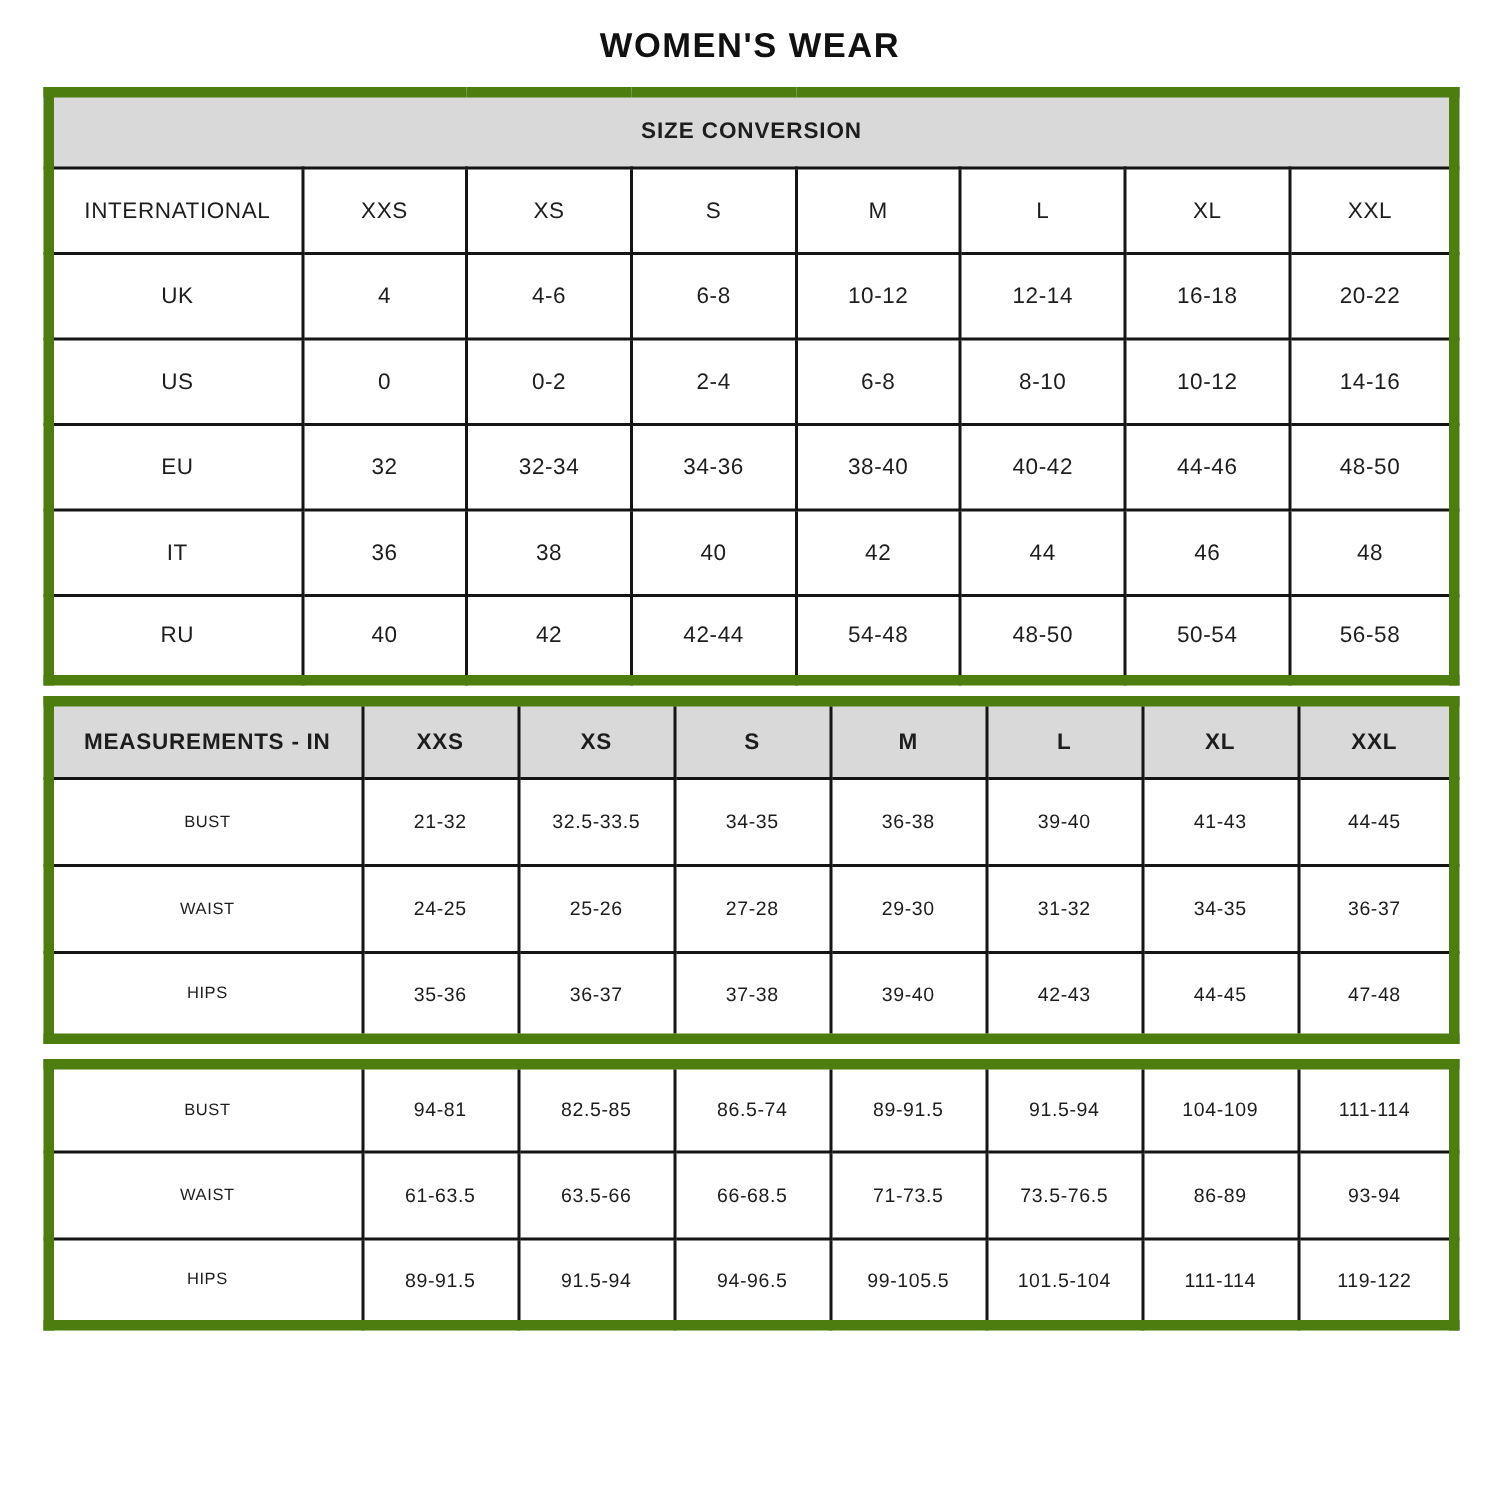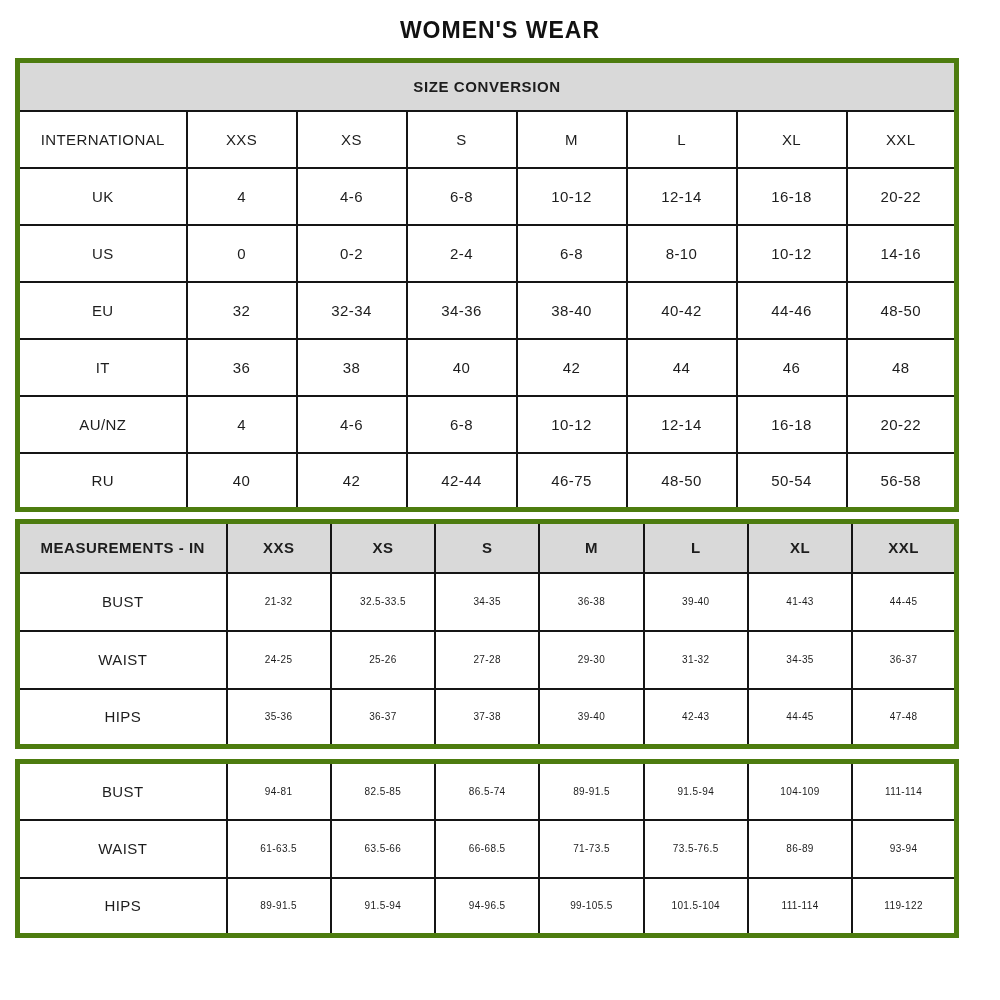--- a/index.html
+++ b/index.html
@@ -5,37 +5,37 @@
   * { margin: 0; padding: 0; box-sizing: border-box; }
   html, body {
     width: 1000px;
     background: #ffffff;
     font-family: "Liberation Sans", "DejaVu Sans", sans-serif;
     color: #1d1d1d;
   }
   .page {
     width: 1000px;
     height: 1000px;
-    padding: 0 15px;
+    padding: 0 29px;
     overflow: hidden;
   }
   .page-title {
     text-align: center;
     font-size: 23px;
     font-weight: 700;
     letter-spacing: 1px;
     padding-top: 17px;
     margin-bottom: 14px;
     color: #111111;
   }
   table {
     width: 944px;
     border-collapse: collapse;
     table-layout: fixed;
-    border: 5px solid #4d7c0f;
+    border: 7px solid #4d7c0f;
   }
   td {
     border: 2px solid #151515;
     text-align: center;
     vertical-align: middle;
     background: #ffffff;
     font-size: 15px;
     letter-spacing: 0.4px;
   }
   
@@ -52,22 +52,22 @@
   
   .meas-table { margin-top: 7px; border-radius: 32px; }
   .meas-table col.c-label { width: 209px; }
   .meas-table .head-row td {
     background: #d9d9d9;
     font-weight: 700;
     height: 51px;
     font-size: 15px;
     letter-spacing: 0.5px;
   }
-  .meas-table .data-row td { height: 58px; font-size: 10px; }
-  .meas-table .data-row td.row-label { font-size: 15px; margin-top: 47px; }
+  .meas-table .data-row td { height: 58px; font-size: 13px; }
+  .meas-table .data-row td.row-label { font-size: 11px; margin-top: 47px; }
   .meas-table.cm { margin-top: 10px; }
 </style>
 </head>
 <body>
 
 <div class="page">
 
   <div class="page-title">WOMEN'S WEAR</div>
 
   <table class="size-table">
@@ -130,35 +130,25 @@
           <td class="row-label">IT</td>
           <td>36</td>
           <td>38</td>
           <td>40</td>
           <td>42</td>
           <td>44</td>
           <td>46</td>
           <td>48</td>
         </tr>
         <tr class="data-row">
-          <td class="row-label">AU/NZ</td>
-          <td>4</td>
-          <td>4-6</td>
-          <td>6-8</td>
-          <td>10-12</td>
-          <td>12-14</td>
-          <td>16-18</td>
-          <td>20-22</td>
-        </tr>
-        <tr class="data-row">
           <td class="row-label">RU</td>
           <td>40</td>
           <td>42</td>
           <td>42-44</td>
-          <td>46-75</td>
+          <td>54-48</td>
           <td>48-50</td>
           <td>50-54</td>
           <td>56-58</td>
         </tr>
       </tbody>
   </table>
 
   <table class="meas-table in">
     <colgroup>
       <col class="c-label">

